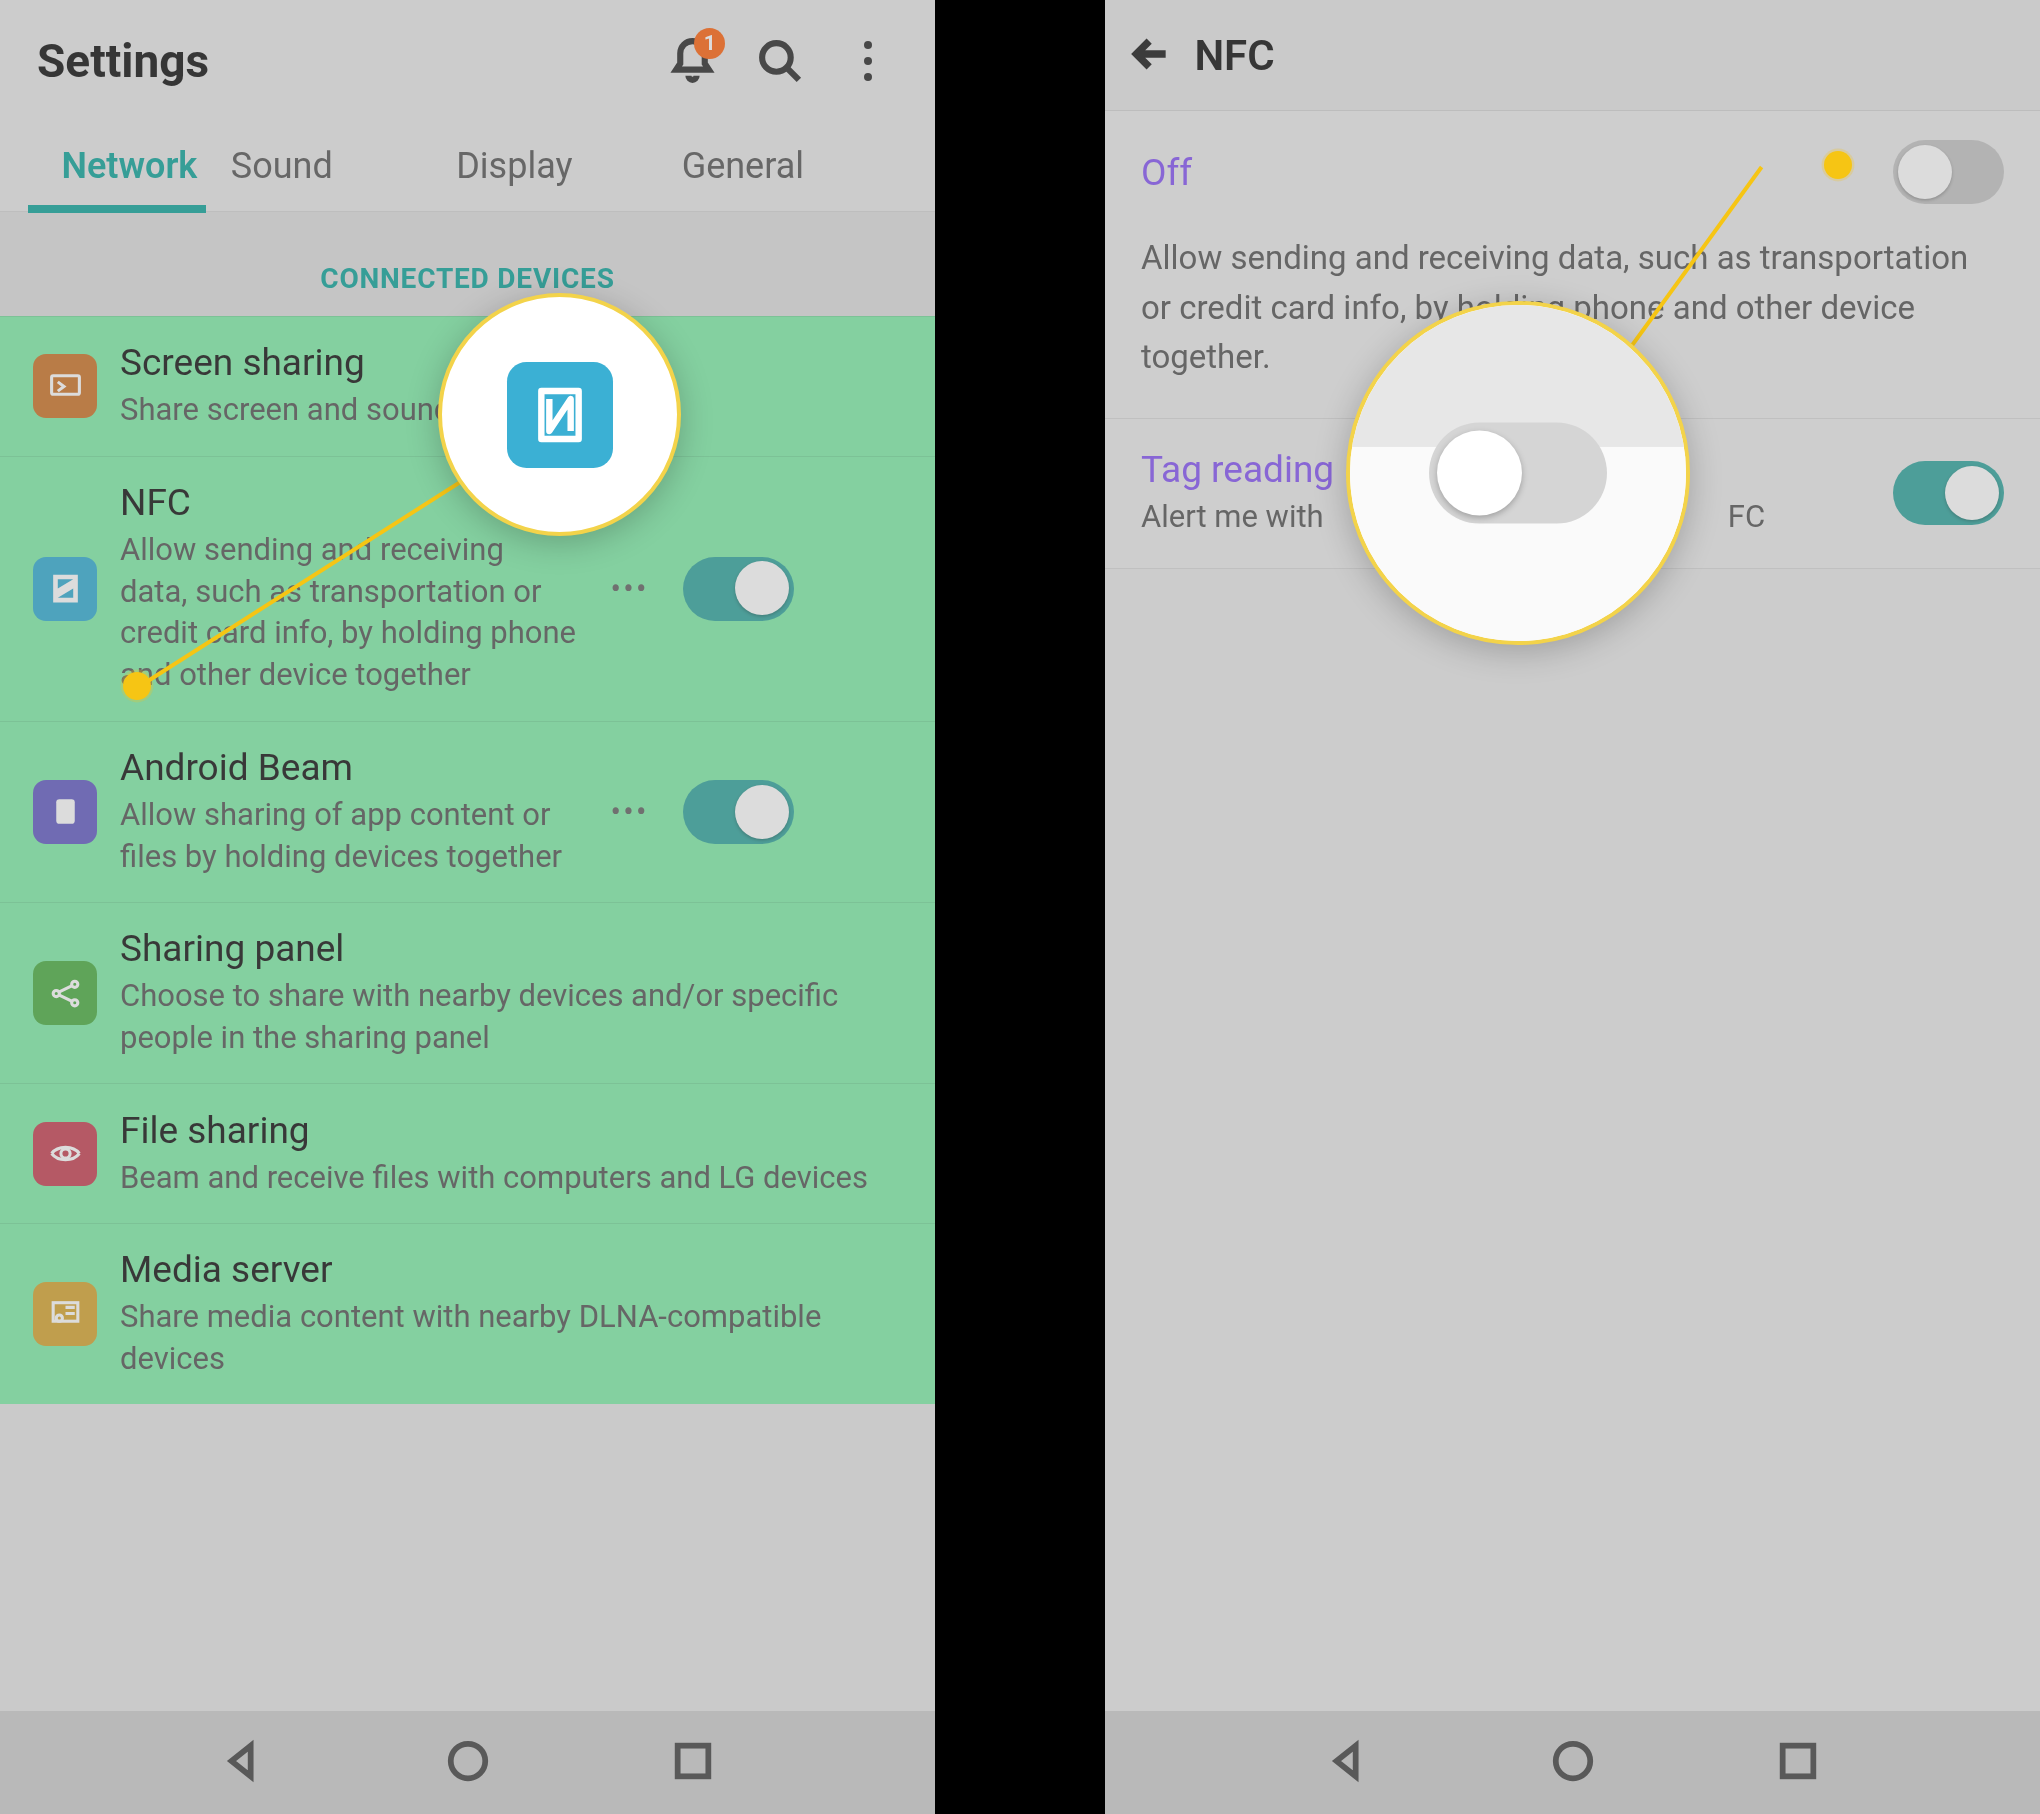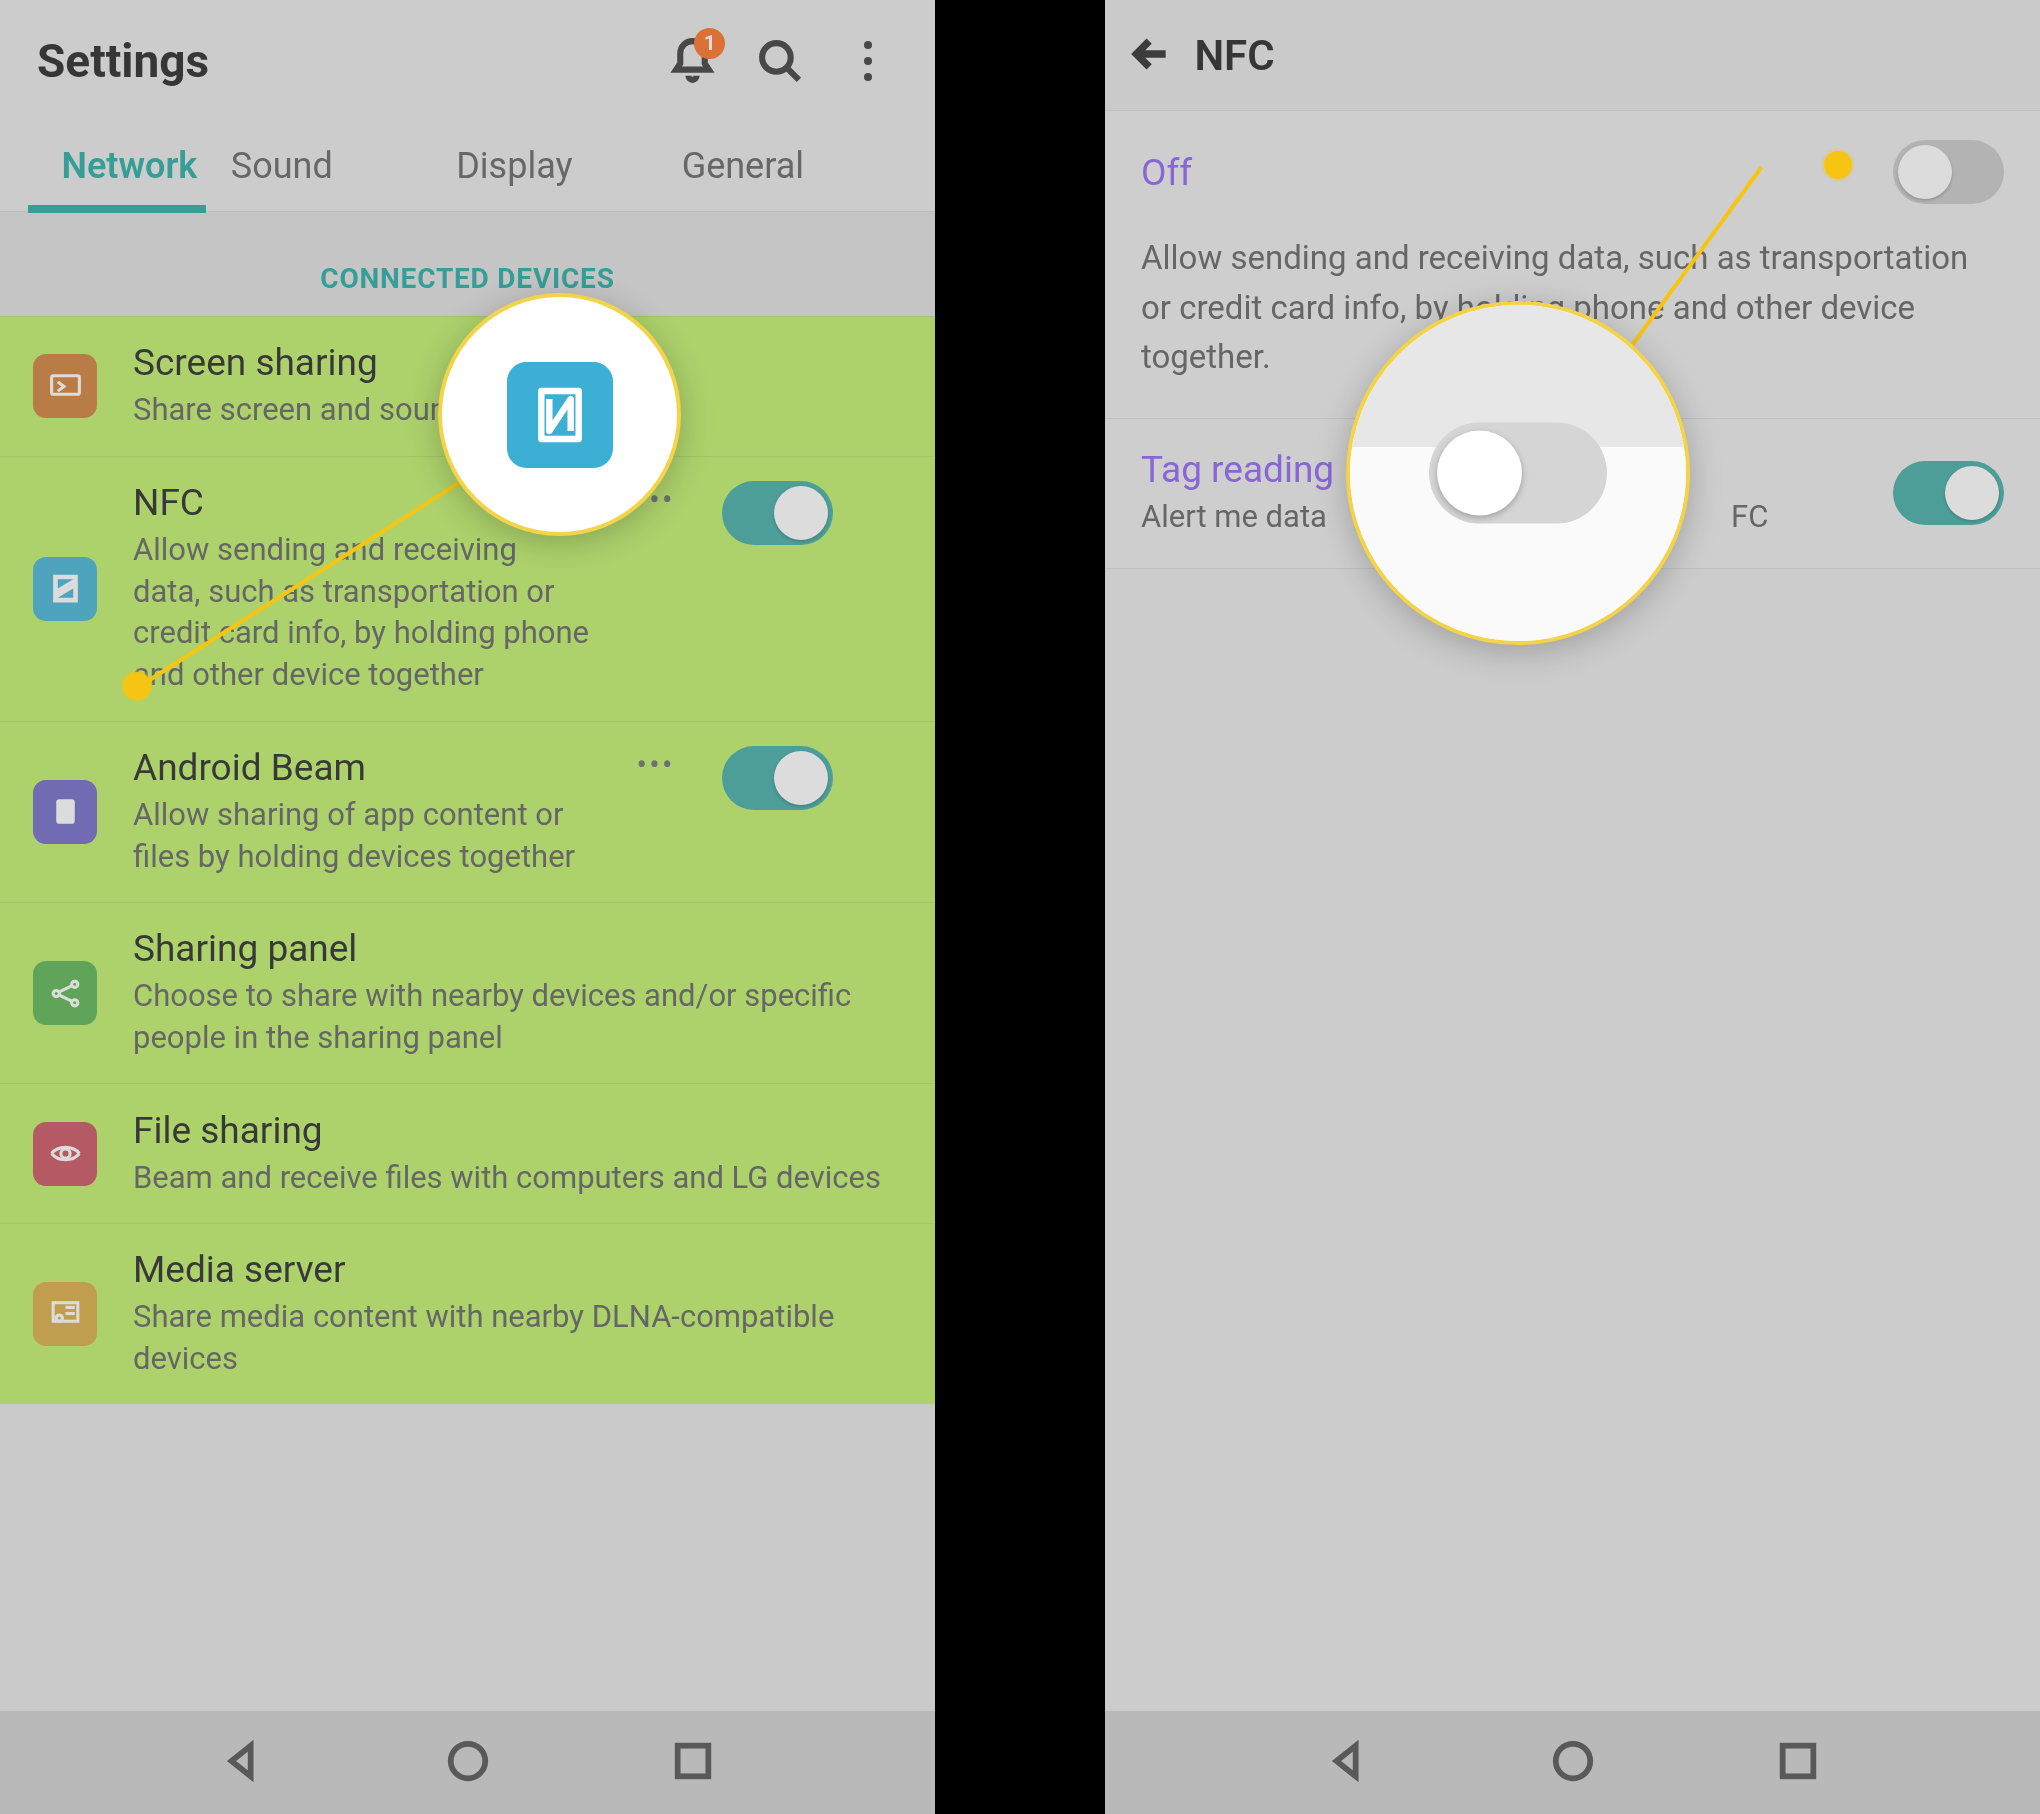--- a/index.html
+++ b/index.html
@@ -96,25 +96,25 @@
     font-weight: 700;
     color: #1aa9a0;
     letter-spacing: 0.8px;
     padding: 50px 37px 21px;
     background: #e0e0e0;
     text-align: center;
   }
 
   .row {
     display: flex;
-    align-items: flex-start;
+    align-items: center;
     padding: 24.4px 29px 24.4px 33px;
-    gap: 36px;
+    gap: 23px;
     border-top: 1.6px solid rgba(0,0,0,0.08);
-    background: #bef264;
+    background: #86efac;
   }
   .row:first-of-type { border-top: none; }
   .row-icon {
     width: 64px; height: 64px; min-width: 64px;
     border-radius: 13px;
     display:flex; align-items:center; justify-content:center;
     align-self: center;
   }
   .row-icon svg { width:37px; height:37px; }
   .row-body { flex:1; min-width:0; }
@@ -387,21 +387,21 @@
     <div class="toggle">
         <div class="knob"></div>
       </div>
   </div>
   <div class="nfc-desc">Allow sending and receiving data, such as transportation or credit card info, by holding phone and other device together.</div>
 
   <div class="nfc-row" style="border-bottom:1.6px solid rgba(0,0,0,0.08)">
     <div class="label-block">
       <div class="nfc-label">Tag reading</div>
       <div class="nfc-sub">
-        <span>Alert me data</span>
+        <span>Alert me with</span>
         <span style="visibility:hidden">XXXXXXXXXXXXXXXXXXXX</span>
         <span>FC</span>
       </div>
     </div>
     <div class="toggle on">
         <div class="knob"></div>
       </div>
   </div>
 
   <div class="right-fill"></div>

